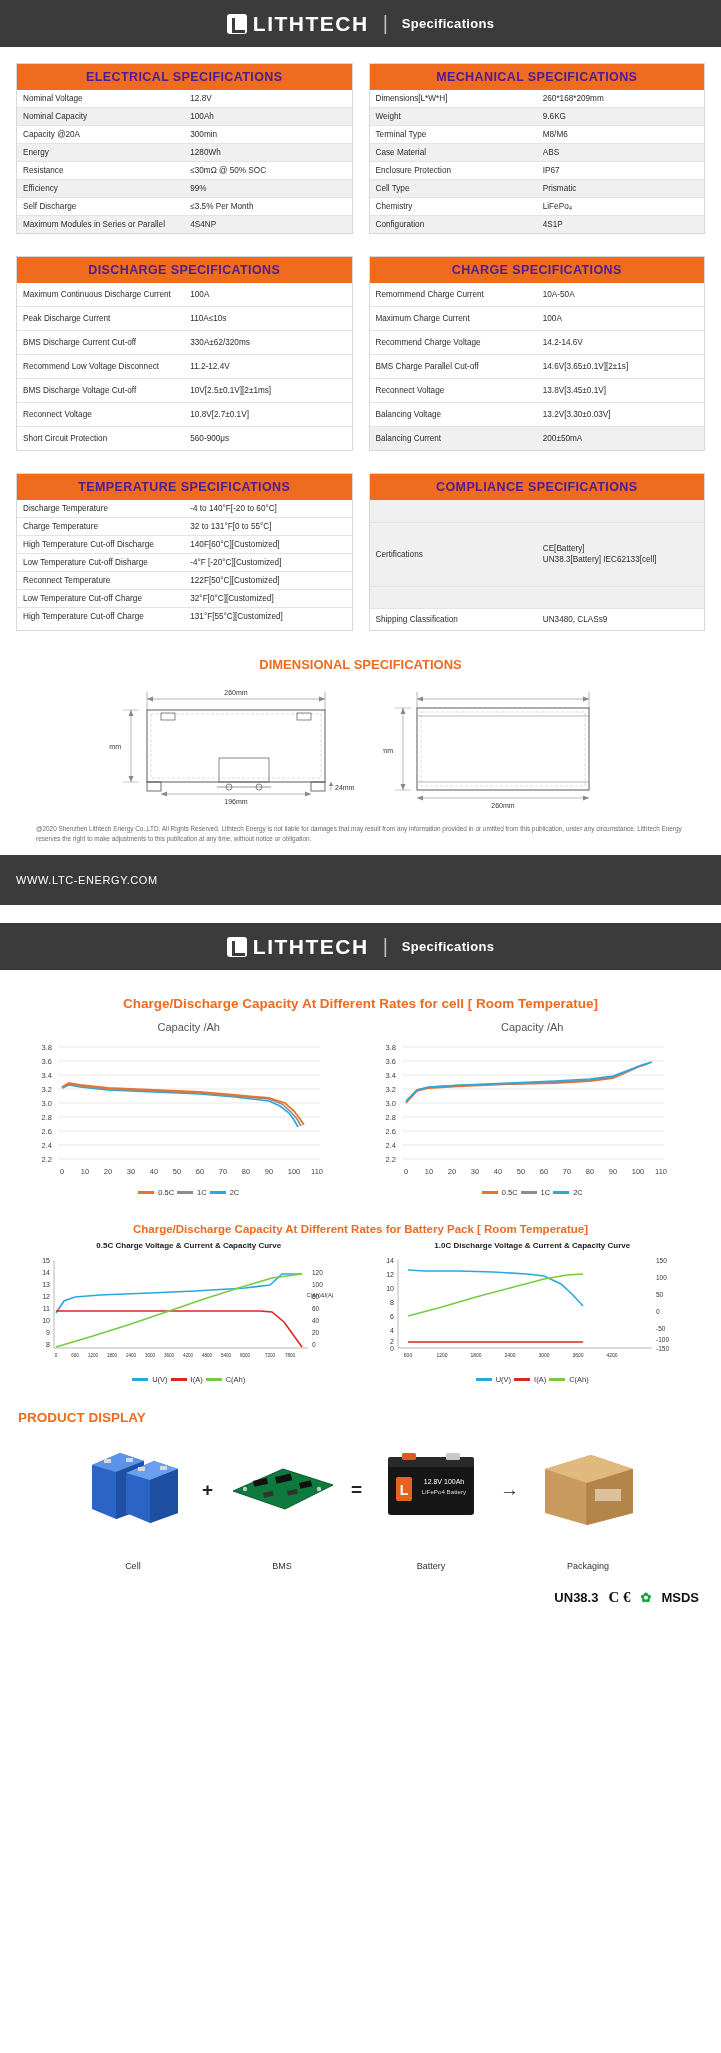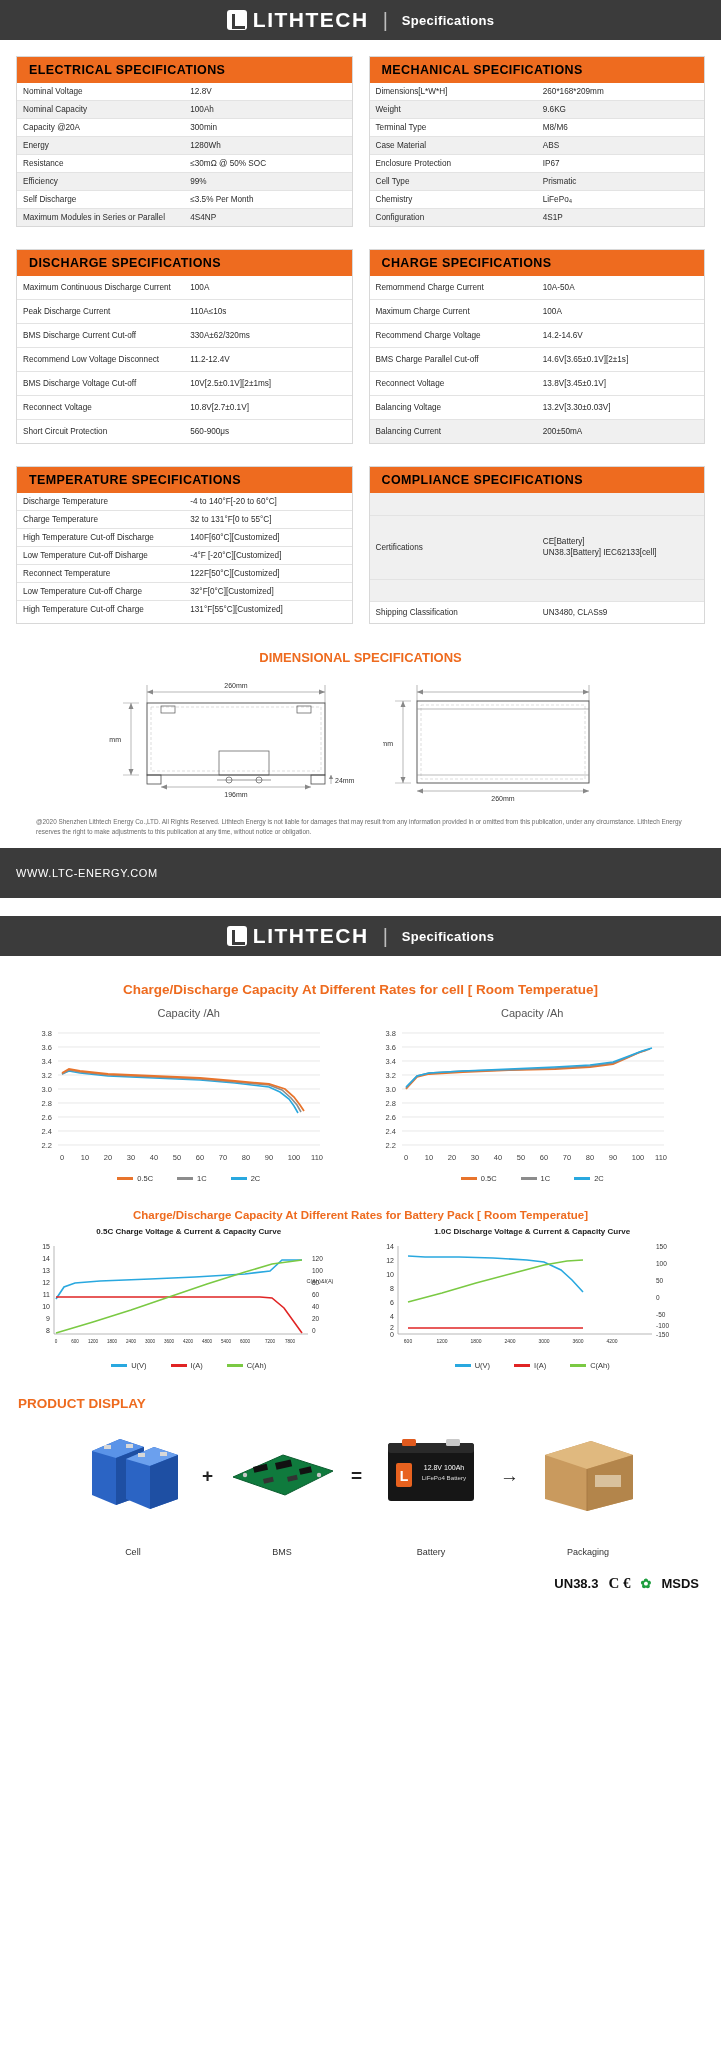--- a/index.html
+++ b/index.html
@@ -9,21 +9,21 @@
     background: #ffffff;
     font-family: "Liberation Sans", sans-serif;
     color: #222;
     -webkit-font-smoothing: antialiased;
   }
   .page { width: 721px; position: relative; }
 
   
   .hdr {
     background: #3b3b3b;
-    height: 40px;
+    height: 47px;
     display: flex;
     align-items: center;
     justify-content: center;
     gap: 14px;
     color: #fff;
   }
   .hdr .logo-mark {
     width: 20px; height: 20px; background:#fff; border-radius:3px;
     display:inline-block; position:relative; margin-right:6px;
   }
@@ -38,21 +38,21 @@
   .hdr .divider { color:#bdbdbd; font-size:20px; font-weight:300; }
   .hdr .subtitle { font-size: 13px; font-weight: bold; letter-spacing:.3px; }
 
   
   .grid2 {
     display:grid; grid-template-columns: 1fr 1fr; gap: 16px;
     padding: 0 16px; margin-top: 16px;
   }
   .spec-table { border:1px solid #d8d8d8; background:#fff; }
   .spec-title {
-    background:#ee6b1f; color:#000000; text-align:left;
+    background:#ee6b1f; color:#4c1d95; text-align:center;
     font-size:12.5px; font-weight:bold; letter-spacing:.4px;
     padding:6px 12px;
   }
   .spec-body { width:100%; border-collapse:collapse; }
   .spec-body td {
     border-top:1px solid #e3e3e3;
     font-size:8.2px; padding:4px 6px; color:#2b2b2b; vertical-align:middle;
   }
   .spec-body td.k { width:50%; }
   .spec-body td.v { width:50%; }
@@ -88,21 +88,21 @@
 
   
   .sec-title {
     text-align:center; color:#ee6b1f; font-weight:bold; font-size:13.5px;
     margin: 26px 0 10px;
   }
   .charts2 { display:grid; grid-template-columns:1fr 1fr; gap:6px; padding:0 20px; }
   .chart-card { }
   .chart-head { text-align:center; font-size:11px; color:#555; margin-bottom:2px; }
   .legend {
-    display:flex; justify-content:center; gap:24px; font-size:7.5px;
+    display:flex; justify-content:center; gap:3px; font-size:7.5px;
     color:#333; margin-top:3px; align-items:center;
   }
   .legend .it { display:flex; align-items:center; gap:4px; }
   .legend .sw { width:16px; height:2.5px; display:inline-block; }
 
   .sub-title2 {
     text-align:center; color:#ee6b1f; font-weight:bold; font-size:11.5px;
     margin: 26px 0 4px;
   }
   .mini-title { text-align:center; font-size:8px; font-weight:bold; color:#222; margin-bottom:2px;}

